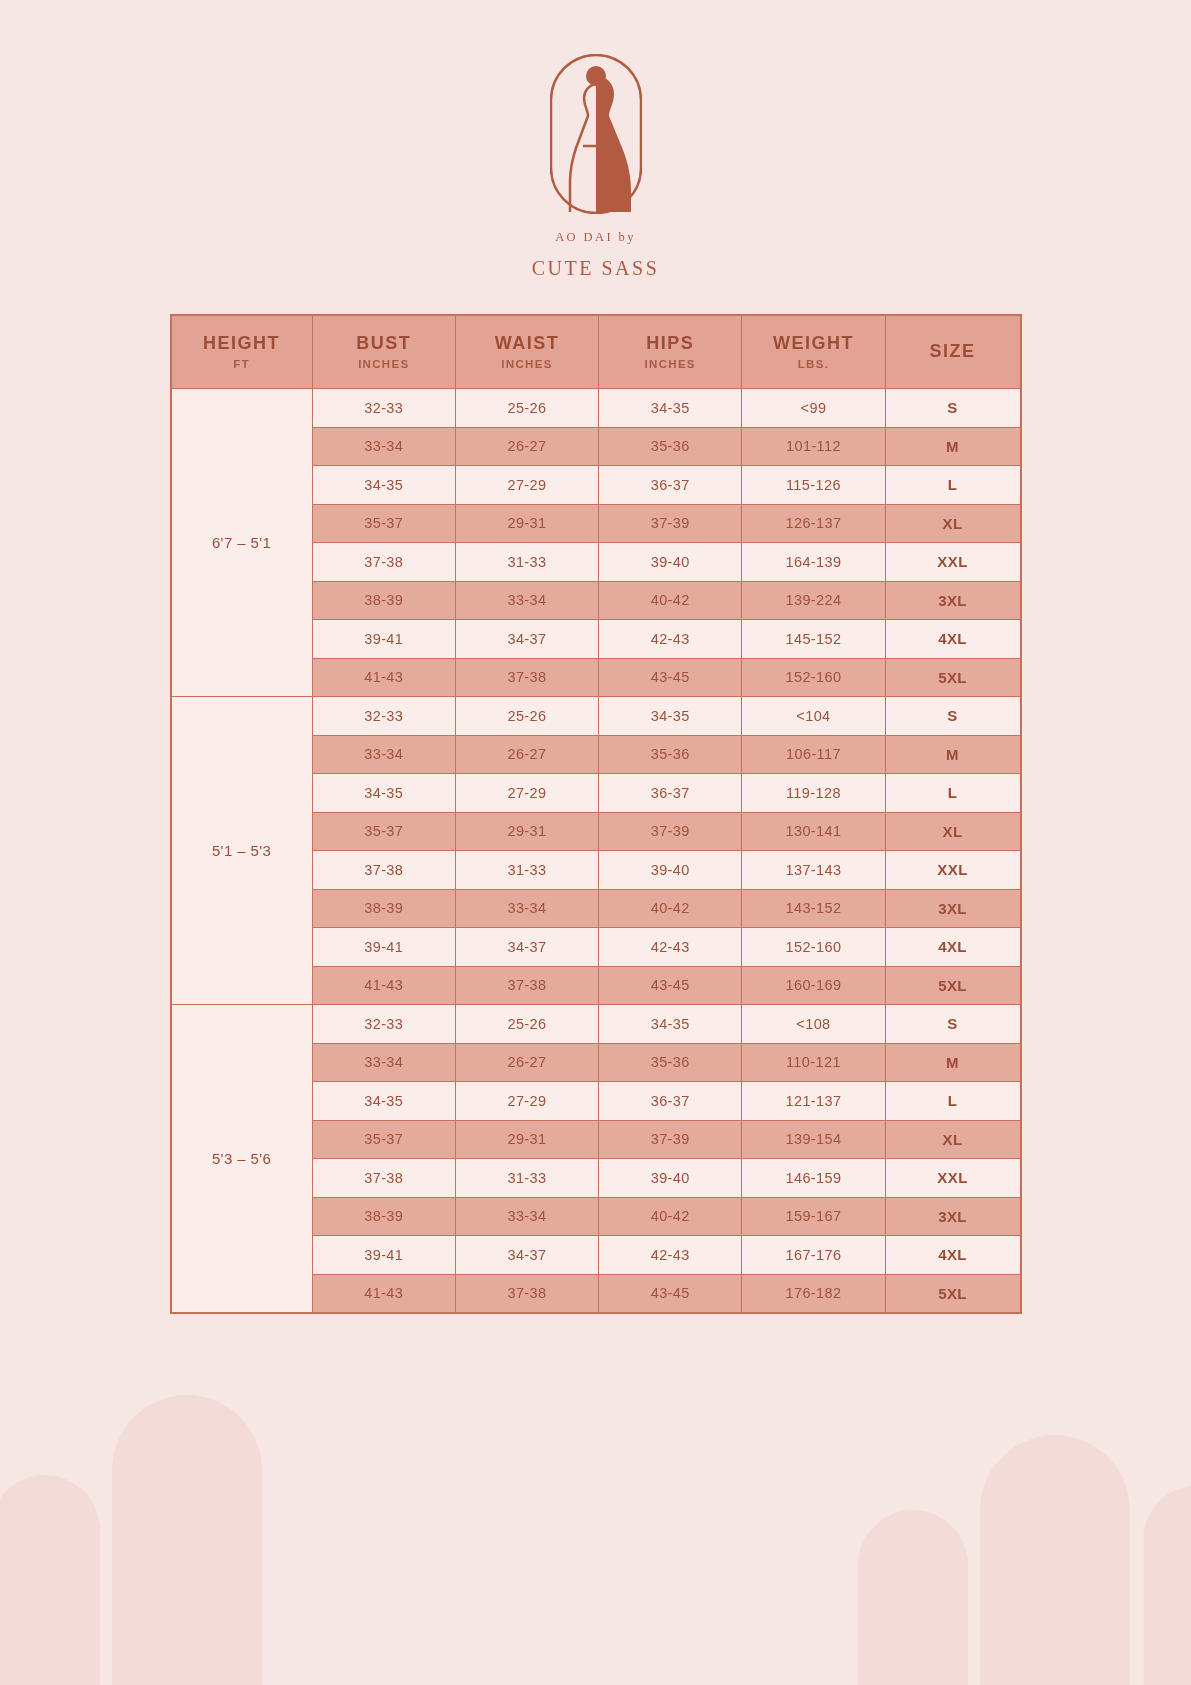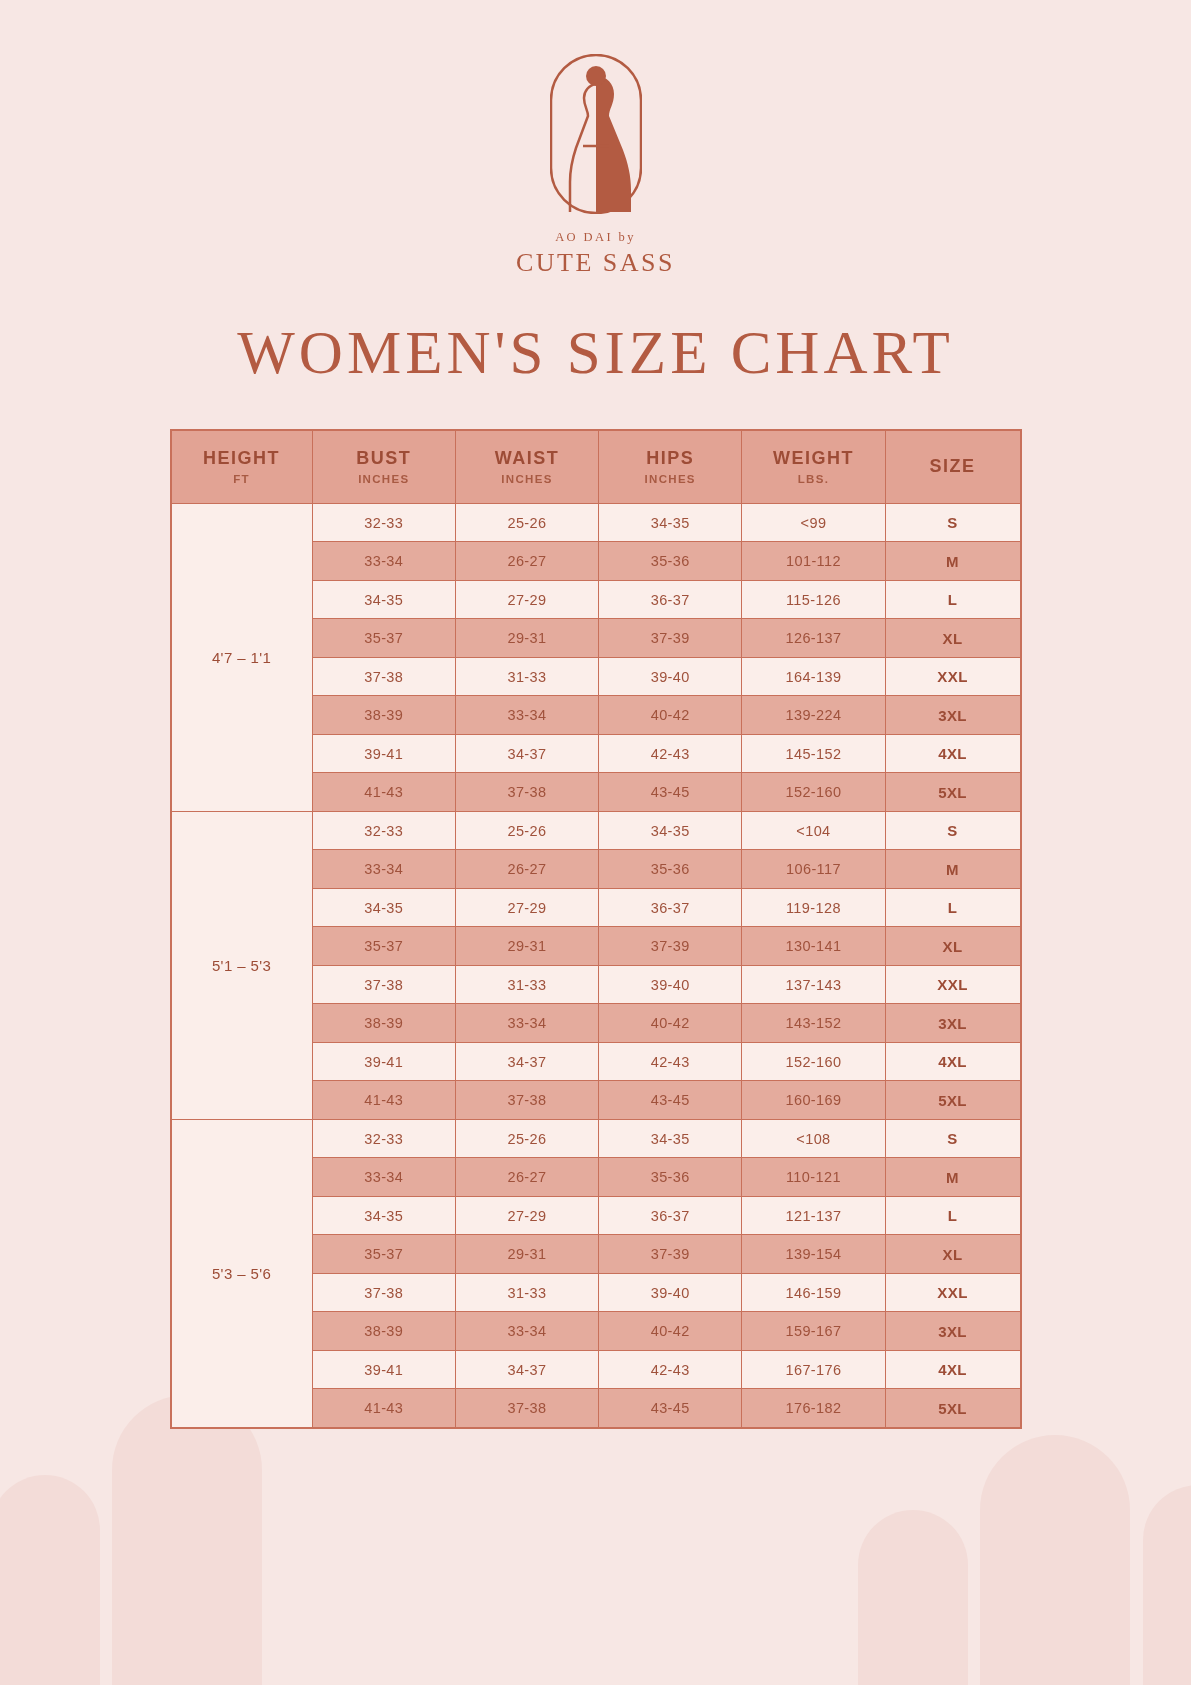--- a/index.html
+++ b/index.html
@@ -58,23 +58,23 @@
     height: 160px;
   }
   .logo-sub {
     margin-top: 16px;
     font-family: "Liberation Serif", serif;
     font-size: 12.5px;
     letter-spacing: 2.4px;
     color: #b05a40;
   }
   .logo-name {
-    margin-top: 3px;
+    margin-top: 12px;
     font-family: "Liberation Serif", serif;
-    font-size: 26px;
+    font-size: 20px;
     letter-spacing: 2.5px;
     color: #b05a40;
   }
 
   
   .title {
     margin-top: 40px;
     text-align: center;
     font-family: "Liberation Serif", serif;
     font-size: 61px;
@@ -174,21 +174,20 @@
       <rect x="1" y="1" width="90" height="158" rx="45" fill="none" stroke="#b35b42" stroke-width="2.5"></rect>
       <path d="M46 22 c11 0 18 8 18 18 0 10 -5 15 -5 22 l14 34 c5 13 8 26 8 40 l0 22 -35 0 z" fill="#b35b42"></path>
       <path d="M46 30 c-7 1 -12 7 -12 14 0 8 4 12 4 18 l-12 32 c-4 12 -6 22 -6 34 l0 30" fill="none" stroke="#b35b42" stroke-width="2.5"></path>
       <path d="M33 92 l26 0" fill="none" stroke="#b35b42" stroke-width="2.5"></path>
       <circle cx="46" cy="22" r="10" fill="#b35b42"></circle>
     </svg>
     <div class="logo-sub">AO DAI by</div>
     <div class="logo-name">CUTE SASS</div>
   </div>
 
-  <h1 class="title">WOMEN'S SIZE CHART</h1>
 
 
   <div class="table-wrap">
     <table>
       <colgroup>
         <col class="c-height">
           <col class="c-bust">
           <col class="c-waist">
         <col class="c-hips">
           <col class="c-weight">
@@ -216,21 +215,21 @@
             <span class="th-main">WEIGHT</span>
             <span class="th-sub">LBS.</span>
           </th>
           <th>
             <span class="th-main">SIZE</span>
           </th>
         </tr>
       </thead>
       <tbody id="table-body">
           <tr class="odd">
-            <td class="height-cell" rowspan="8">4'7 – 1'1</td>
+            <td class="height-cell" rowspan="8">6'7 – 5'1</td>
             <td>32-33</td>
             <td>25-26</td>
             <td>34-35</td>
             <td>&lt;99</td>
             <td class="size-cell">S</td>
           </tr>
           <tr class="even">
             <td>33-34</td>
             <td>26-27</td>
             <td>35-36</td>

